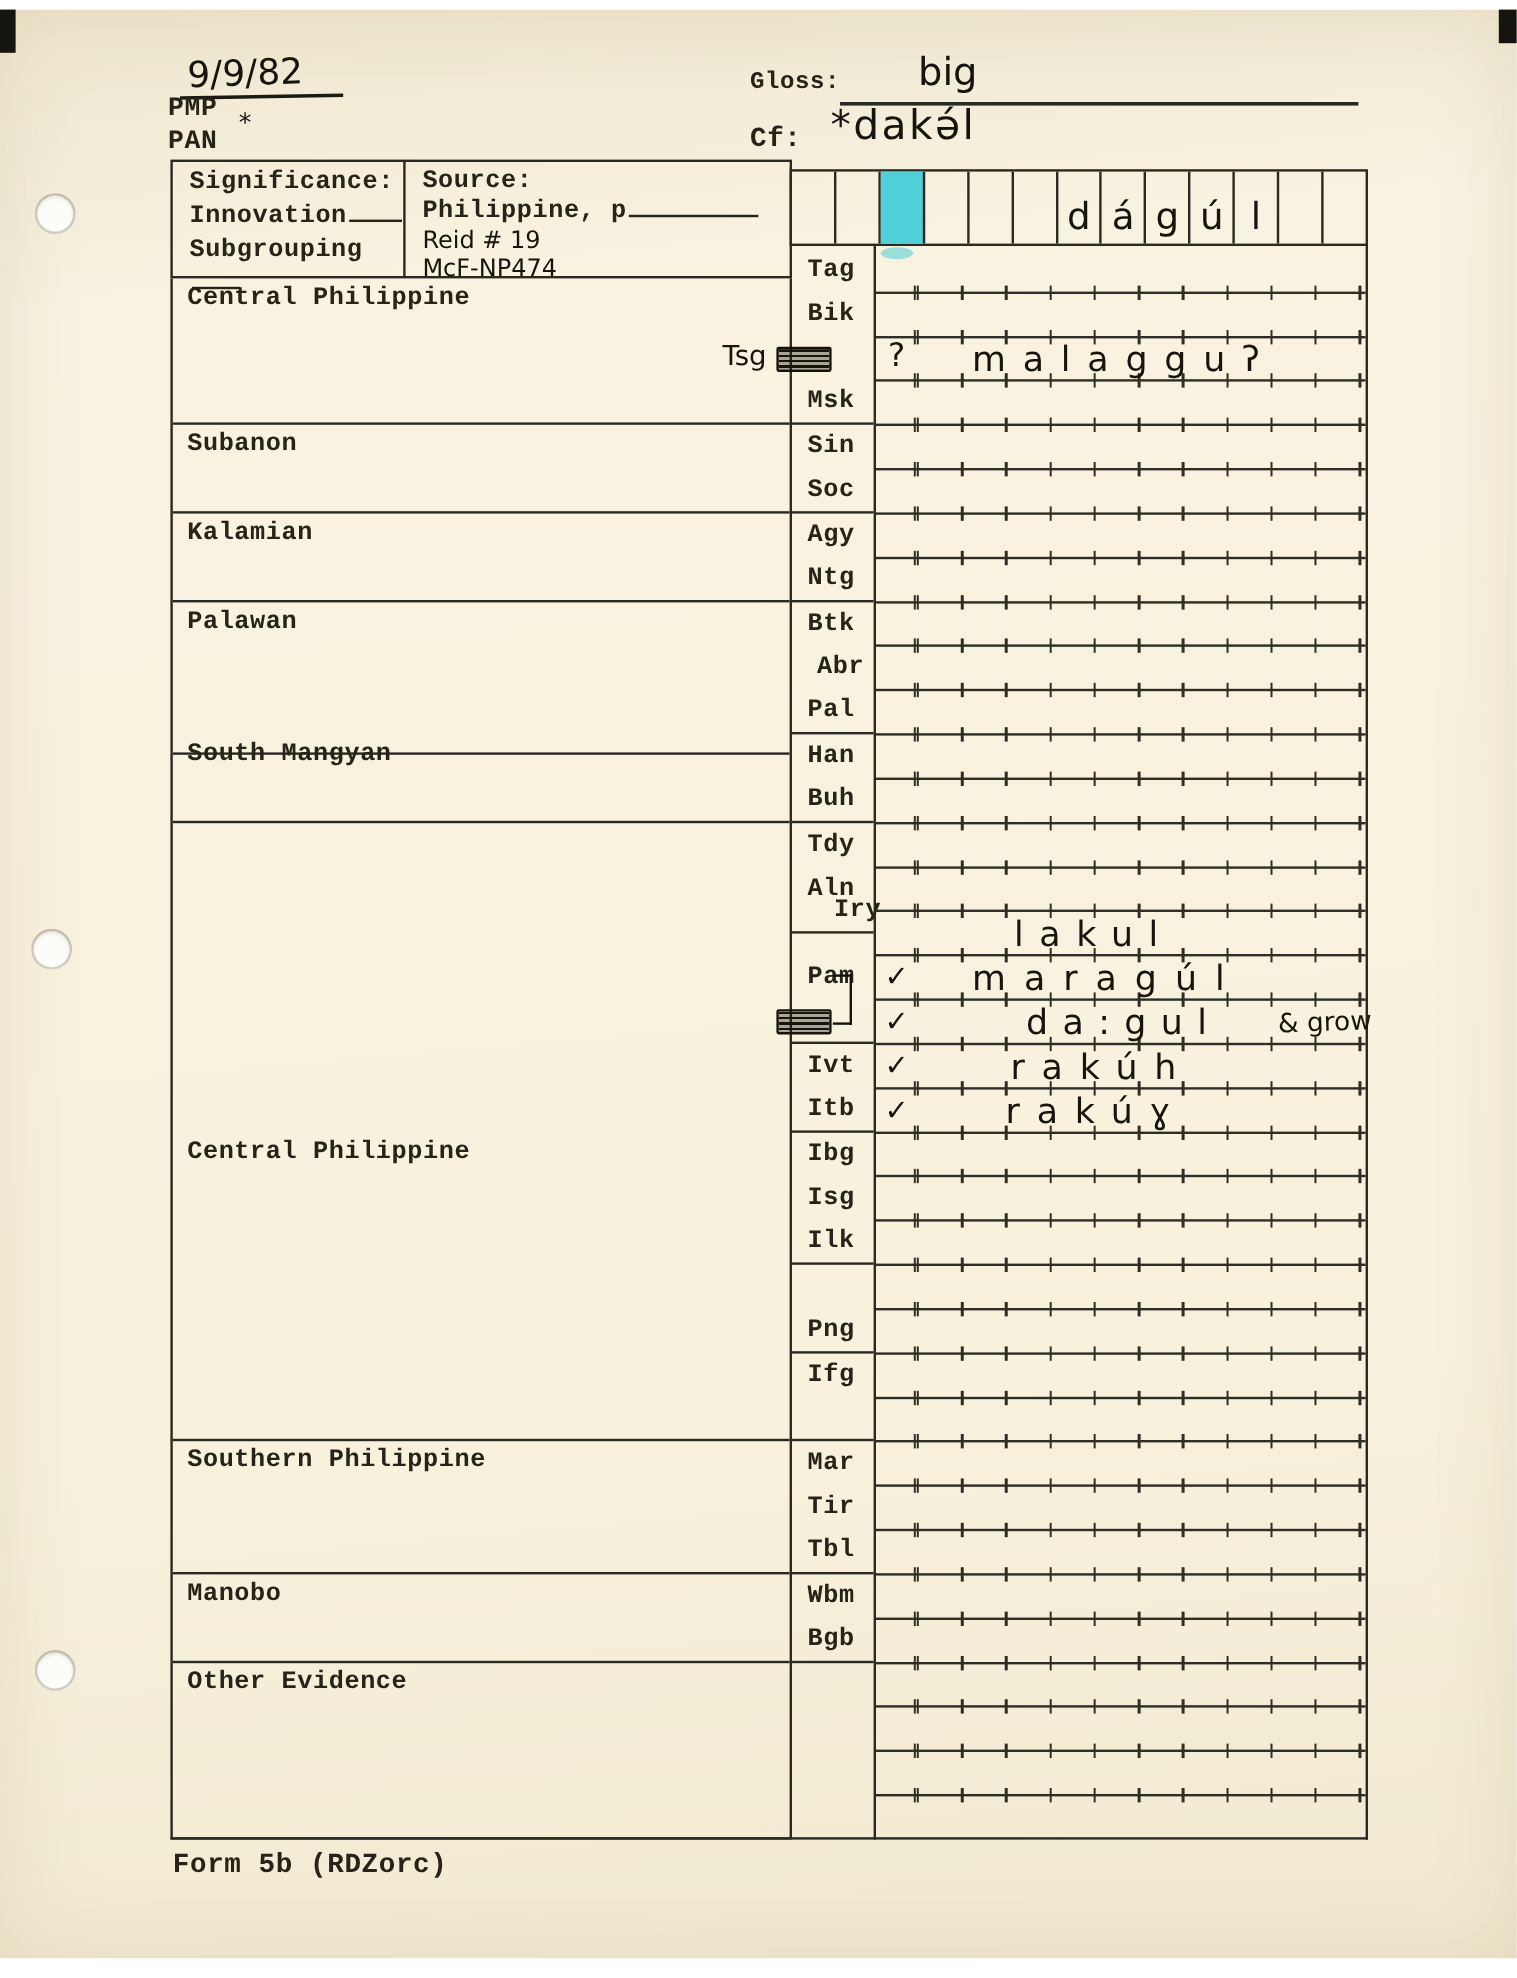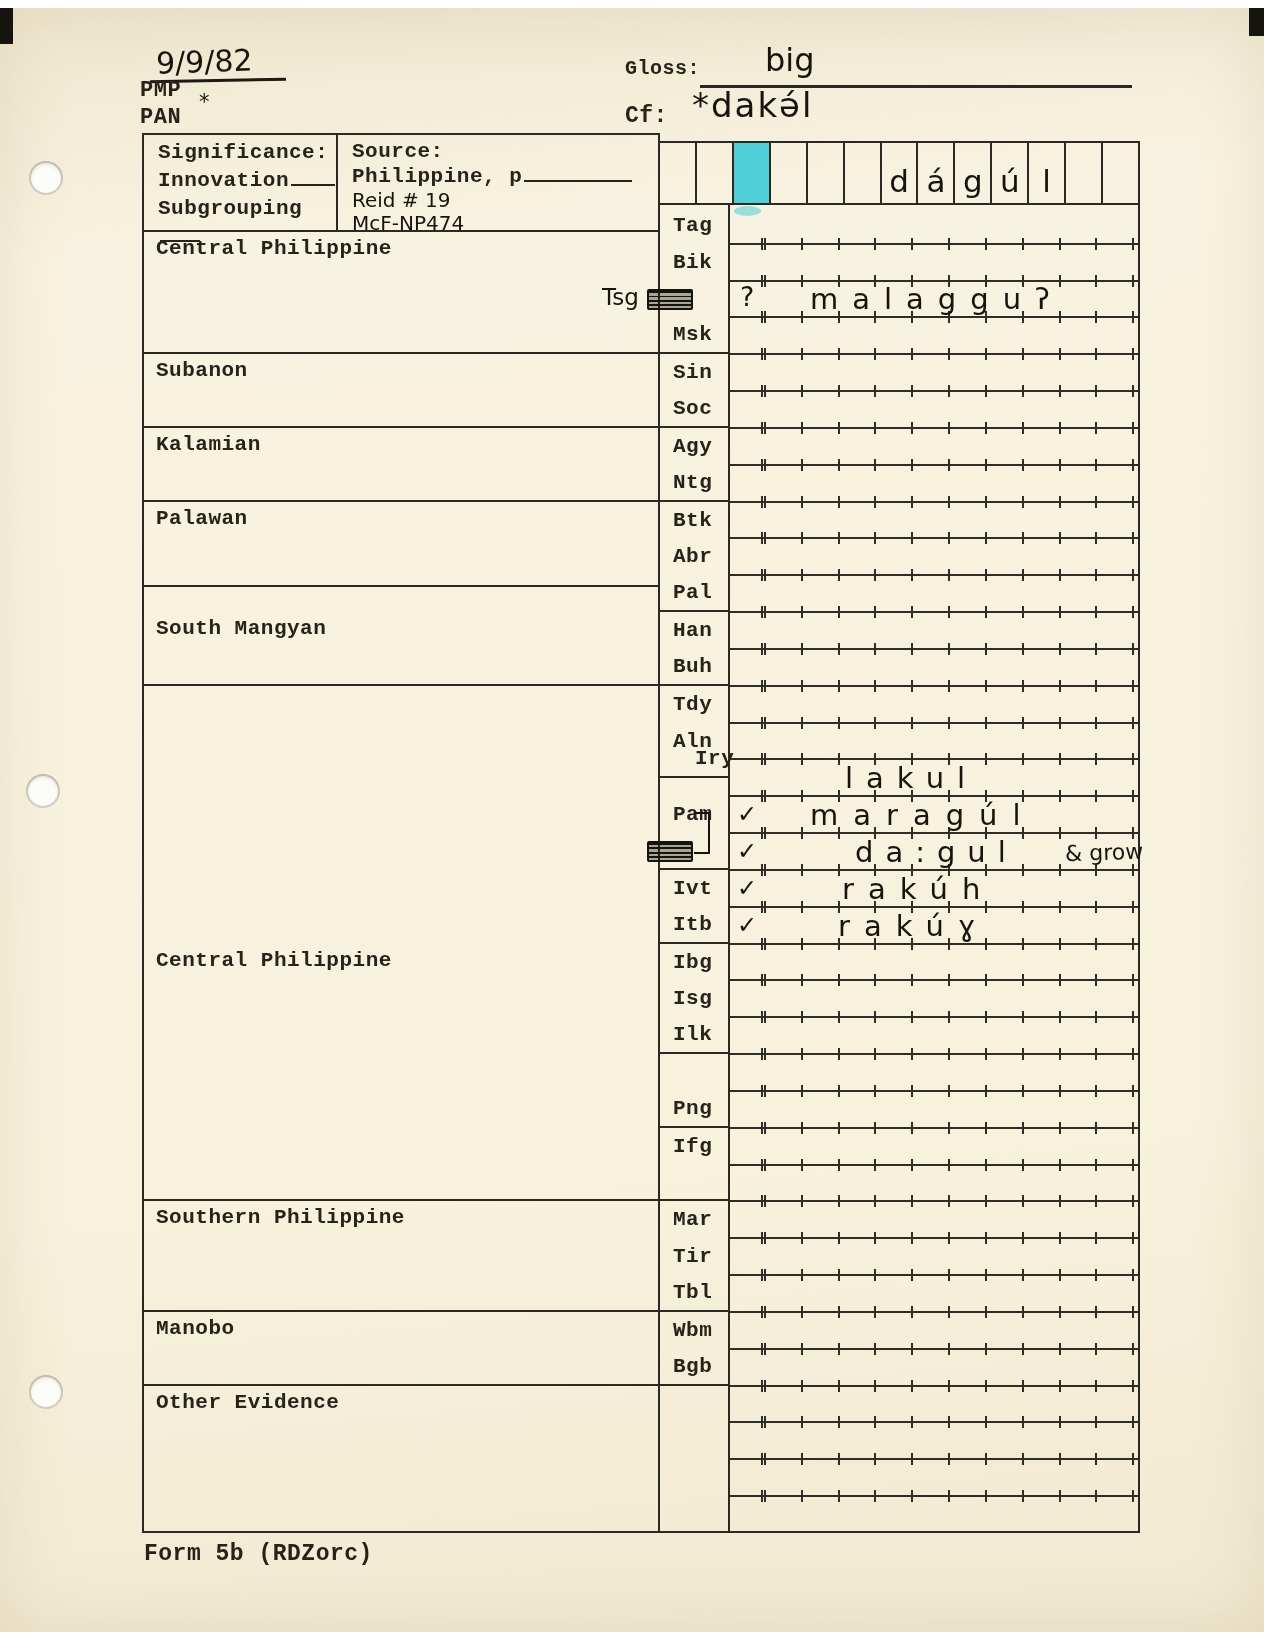--- a/index.html
+++ b/index.html
@@ -97,21 +97,21 @@
   <div id="labelcol" class="frame" style="left:142px;top:224px;width:518px;height:1301px;border-left:2.5px solid #2b2a22;border-right:2.5px solid #2b2a22">
       <div class="group-box" style="top: 0px; height: 122.32px;">
         <span class="typed group-label">Central Philippine</span>
       </div>
       <div class="group-box" style="top: 122.32px; height: 73.66px;">
         <span class="typed group-label">Subanon</span>
       </div>
       <div class="group-box" style="top: 195.98px; height: 73.66px;">
         <span class="typed group-label">Kalamian</span>
       </div>
-      <div class="group-box" style="top: 269.64px; height: 85px;">
+      <div class="group-box" style="top: 269.64px; height: 127px;">
         <span class="typed group-label">Palawan</span>
       </div>
       <div class="group-box" style="top: 380.13px; height: 73.66px;">
         <span class="typed group-label">South Mangyan</span>
       </div>
       <div class="group-box" style="top: 711.6px; height: 257.81px;">
         <span class="typed group-label">Central Philippine</span>
       </div>
       <div class="group-box" style="top: 969.41px; height: 110.49px;">
         <span class="typed group-label">Southern Philippine</span>
@@ -145,21 +145,21 @@
       </div>
       <div class="abb-row" style="top: 222.98px; height: 36.83px;">
         <span class="typed abb">Agy</span>
       </div>
       <div class="abb-row gend" style="top: 259.81px; height: 36.83px;">
         <span class="typed abb">Ntg</span>
       </div>
       <div class="abb-row" style="top: 296.64px; height: 36.83px;">
         <span class="typed abb">Btk</span>
       </div>
-      <div class="abb-row" style="top: 333.47px; height: 36.83px;">
+      <div class="abb-row" style="top: 333.47px; height: 36.83px; justify-content: center;">
         <span class="typed abb">Abr</span>
       </div>
       <div class="abb-row gend" style="top: 370.3px; height: 36.83px;">
         <span class="typed abb">Pal</span>
       </div>
       <div class="abb-row" style="top: 407.13px; height: 36.83px;">
         <span class="typed abb">Han</span>
       </div>
       <div class="abb-row gend" style="top: 443.96px; height: 36.83px;">
         <span class="typed abb">Buh</span>

